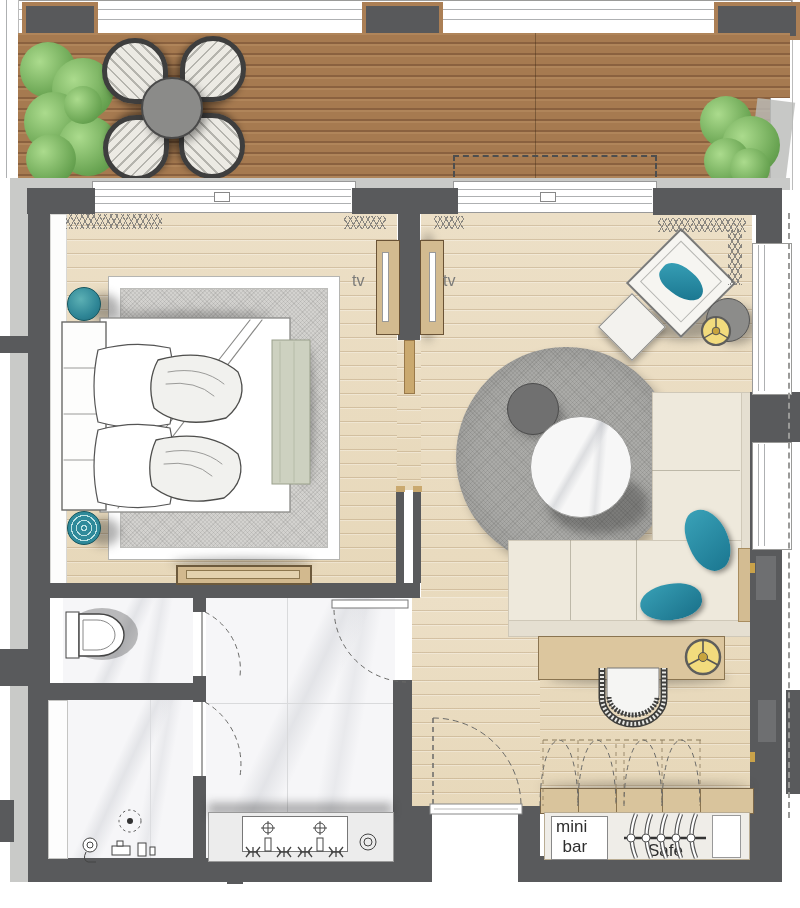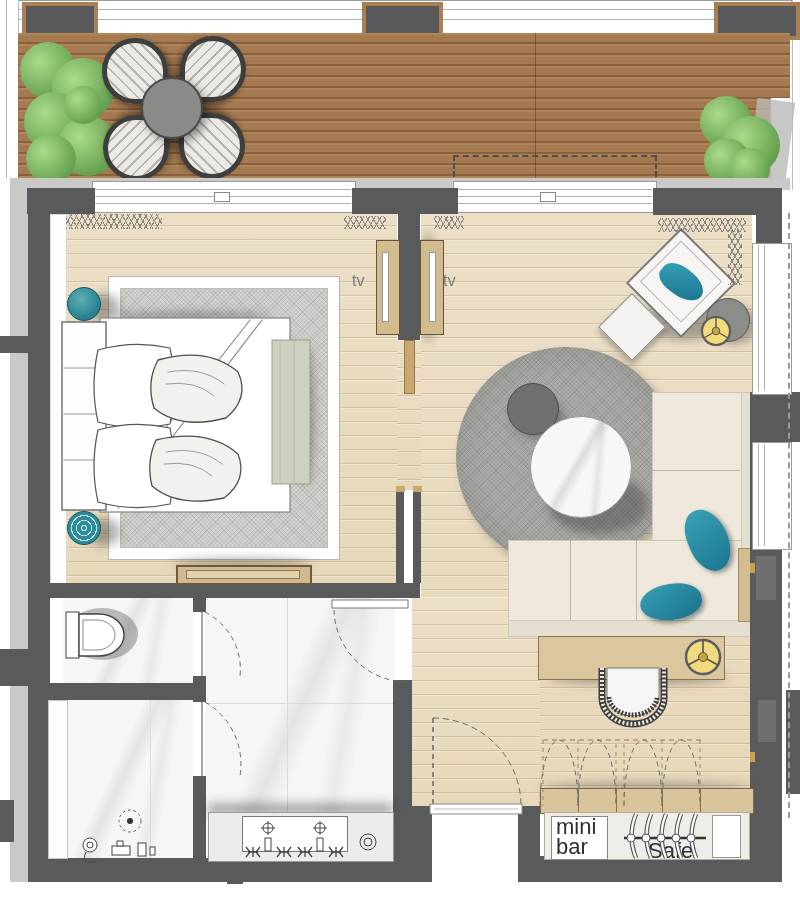--- a/index.html
+++ b/index.html
@@ -1,16 +1,16 @@
 <!DOCTYPE html>
 <html><head>
 <meta charset="utf-8">
 <style>
   html,body{margin:0;padding:0;background:#fff;font-family:"Liberation Sans",sans-serif;}
-  #plan{position:relative;width:800px;height:908px;background:#fff;overflow:hidden;}
+  #plan{position:relative;width:800px;height:908px;background:#fff;overflow:hidden;text-align:right;}
   .a{position:absolute;}
   .wall{background:#595a5c;}
   .wall2{background:#6e6f71;}
   .lgray{background:#c9cac8;}
   .deck{background:repeating-linear-gradient(180deg,#b0855a 0 2px,#a67a50 2px 9px,#8a613f 9px 11px);}
   .wood{background:
     repeating-linear-gradient(180deg,rgba(255,255,255,.30) 0 1px,rgba(255,255,255,0) 1px 14px),
     repeating-linear-gradient(180deg,rgba(150,118,78,0) 0 13px,rgba(150,118,78,.28) 13px 14px),
     linear-gradient(#ecdfc6,#e7d8ba);}
   .marble{background:
@@ -23,21 +23,21 @@
   .curtain{background:
     repeating-linear-gradient(60deg,#6a6a6a 0 1px,rgba(0,0,0,0) 1px 5px),
     repeating-linear-gradient(-60deg,#6a6a6a 0 1px,rgba(0,0,0,0) 1px 5px);opacity:.75;}
   .sh{position:absolute;background:rgba(35,35,35,.35);filter:blur(5px);border-radius:50%;}
   .leaf{position:absolute;border-radius:50%;background:radial-gradient(circle at 35% 35%,#abdb8d,#69a452 68%,#4d883d);}
   .ochair{position:absolute;width:56px;height:56px;border:5px solid #3e3e3e;border-radius:50% 50% 9px 50%;
     background:repeating-linear-gradient(45deg,#eceae4 0 6px,#b5b4ae 6px 8px);
     box-shadow:4px 4px 7px rgba(0,0,0,.45);}
   .whiteline{background:#aeb0b2;}
   .lbl{position:absolute;color:#7b7b79;font-size:16px;}
-  .dlbl{position:absolute;color:#2e2e2e;font-size:22px;line-height:20px;}
+  .dlbl{position:absolute;color:#2e2e2e;font-size:17px;line-height:20px;}
   .seam{position:absolute;background:rgba(150,143,125,.55);}
   svg{position:absolute;left:0;top:0;}
 </style>
 </head>
 <body>
 
 <div id="plan">
 
   <div class="a" style="left:0;top:0;width:800px;height:192px;">
 

